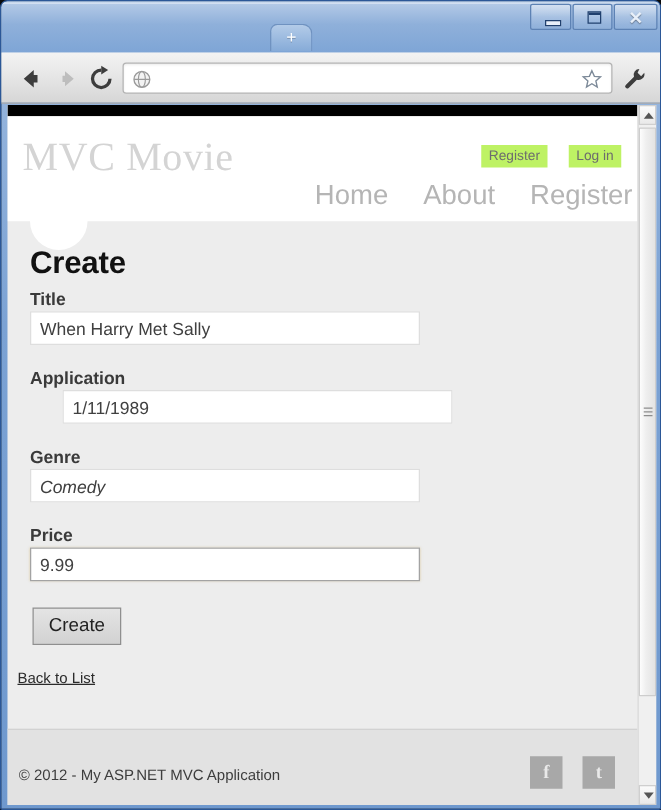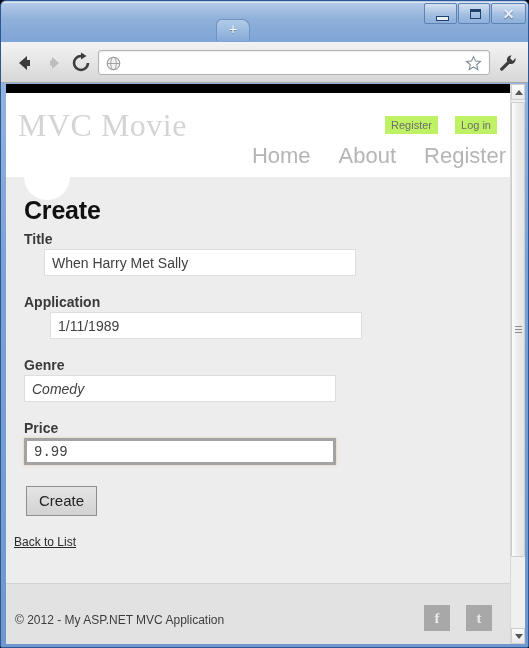--- a/index.html
+++ b/index.html
@@ -302,27 +302,26 @@
     box-sizing: border-box;
     background: #ffffff;
     border: 1px solid #dedede;
     font-size: 14px;
     color: #404040;
     padding: 0 7px;
     line-height: 25px;
     font-family: "Liberation Sans", sans-serif;
   }
   .field-input.focused {
-    border: 3px solid #a3a3a3;
+    border: 1px solid #a3a3a3;
     box-shadow: 0 0 2px rgba(200,161,74,0.5);
-    font-family: Liberation Mono, monospace;
   }
 
   .lbl-title    { top: 62px; }
-  .inp-title    { top: 80px; margin-left: 20px; }
+  .inp-title    { top: 80px; }
   .lbl-release  { top: 125px; }
   .inp-release  { top: 143px; margin-left: 26px; }
   .lbl-genre    { top: 188px; }
   .inp-genre    { top: 206px; font-style: italic; }
   .lbl-price    { top: 251px; }
   .inp-price    { top: 269px; }
 
   .create-btn {
     position: absolute;
     left: 20px; top: 317px;

